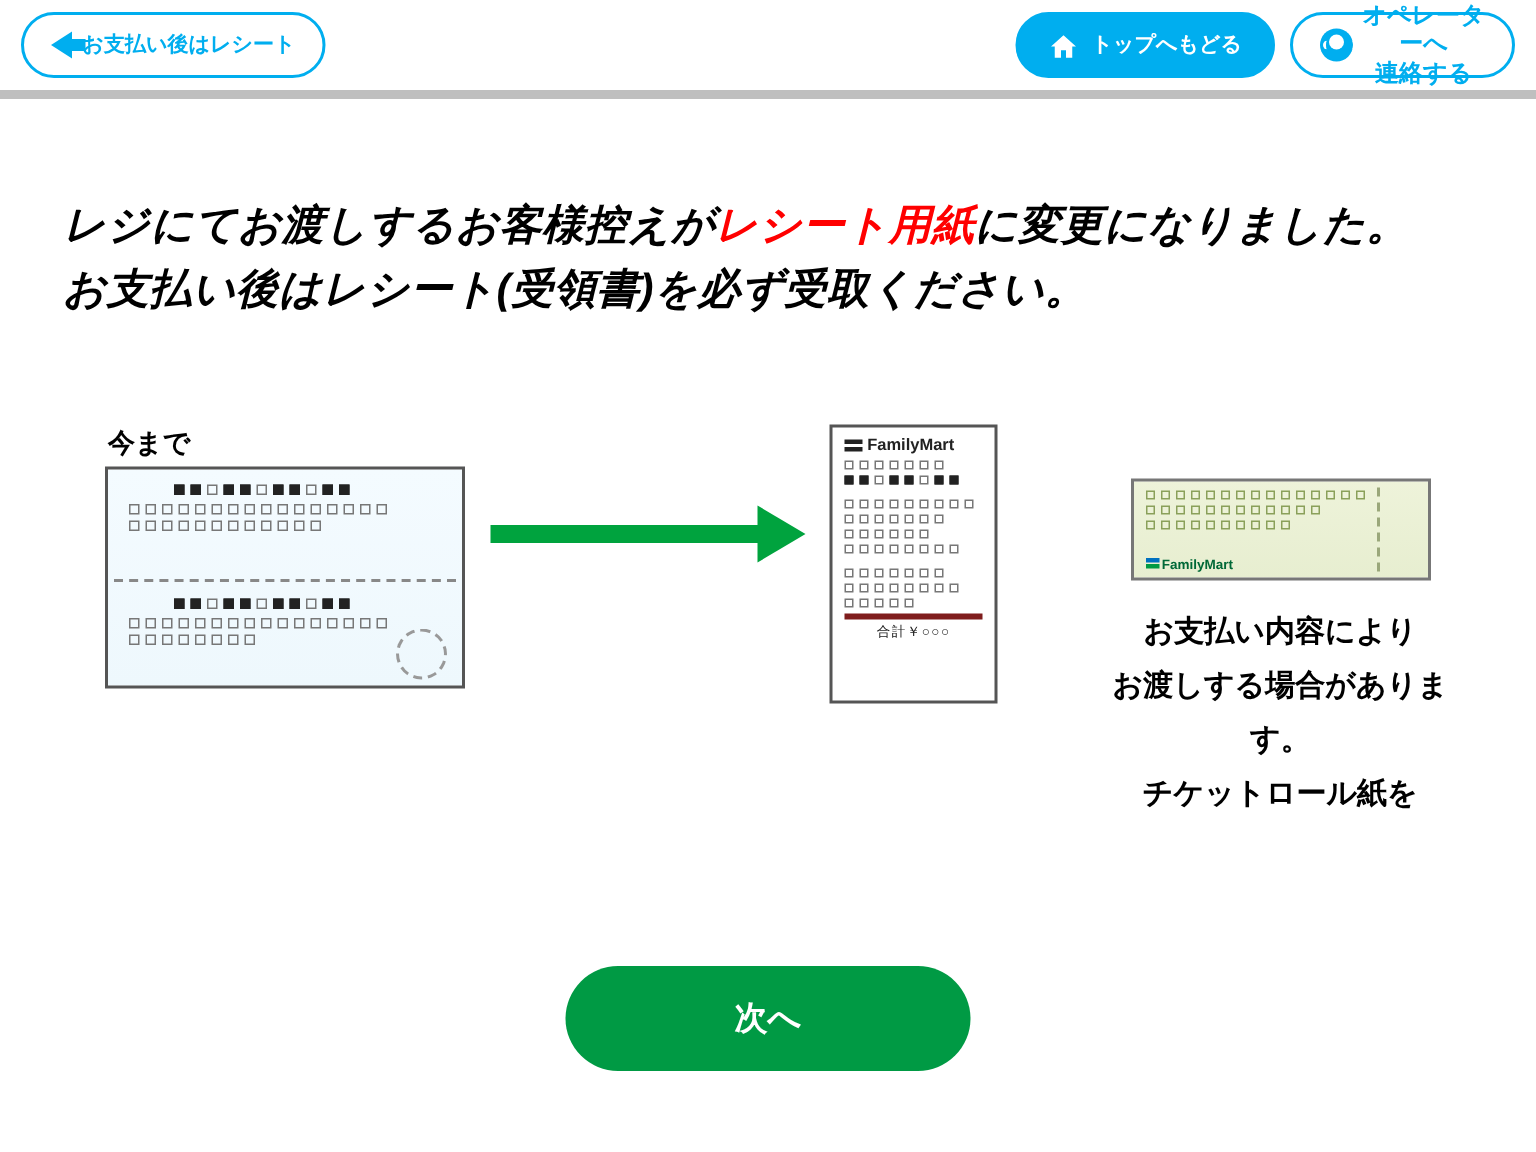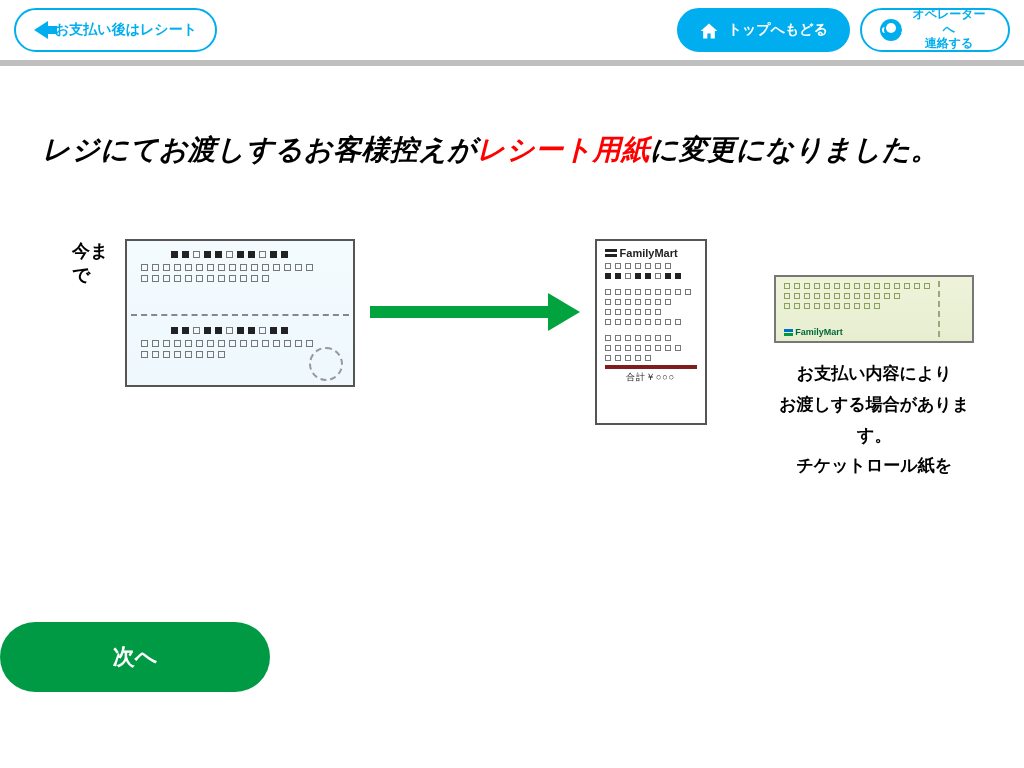--- a/index.html
+++ b/index.html
@@ -14,21 +14,21 @@
   .home-icn { display:inline-block; width:18px; height:18px; position:relative; }
   .home-icn svg { display:block; }
   .op-icn { width:22px; height:22px; border-radius:50%; background:#00aeef; position:relative; flex:0 0 auto; }
   .op-icn::before { content:""; position:absolute; top:4px; left:6px; width:10px; height:10px; border-radius:50%; background:#fff; }
   .op-icn::after { content:""; position:absolute; top:8px; left:2px; width:18px; height:6px; border-radius:3px; border:2px solid #fff; border-top:none; border-bottom:none; }
   .divider { width:100%; height:6px; background:#bfbfbf; }
   .content { padding: 62px 42px 0 42px; }
   .headline { font-size:28px; font-weight:800; line-height:1.55; letter-spacing:0.5px;font-style:italic; }
   .headline .red { color:#ff0000; }
   .diagram-row { display:flex; align-items:flex-start; margin-top:68px; padding-left:28px; }
-  .col-before { display:flex; flex-direction:row; }
+  .col-before { display:flex; flex-direction:column; }
   .label-before { font-size:18px; font-weight:600; margin-bottom:4px; margin-left:2px; }
   .old-receipt { width:240px; height:148px; border:2px solid #555; background:linear-gradient(#f4fbff,#eef8fd); position:relative; }
   .old-receipt .half { position:absolute; left:0; right:0; padding:10px 14px; }
   .old-receipt .top { top:0; height:72px; }
   .old-receipt .bot { top:76px; height:72px; }
   .perf { position:absolute; top:73px; left:4px; right:4px; border-top:2px dashed #888; }
   .squares { display:flex; gap:4px; flex-wrap:wrap; }
   .sq { width:7px; height:7px; border:1px solid #777; }
   .sq.f { background:#222; border-color:#222; }
   .row1 { margin-left:30px; margin-bottom:6px; }
@@ -47,22 +47,22 @@
   .nr-rows .sq { width:6px; height:6px; }
   .nr-total { border-top:4px solid #7f1d1d; margin-top:4px; padding-top:2px; display:flex; justify-content:center; font-size:9px; letter-spacing:1px; }
   .col-ticket { margin-left:60px; padding-top:36px; display:flex; flex-direction:column; align-items:center; }
   .ticket { width:200px; height:68px; border:2px solid #777; background:linear-gradient(#eef3da,#e7eed0); position:relative; padding:6px 8px; }
   .ticket .perf-v { position:absolute; top:4px; bottom:4px; right:32px; border-left:2px dashed #9aa77a; }
   .ticket .tk-rows .squares { margin-bottom:4px; }
   .ticket .tk-rows .sq { width:6px; height:6px; border-color:#8aa05a; }
   .ticket .fm-small { position:absolute; left:8px; bottom:4px; font-size:9px; font-weight:800; color:#006837; display:flex; align-items:center; gap:2px; }
   .ticket .fm-small .bar1 { width:9px; height:3px; background:#0070c0; display:inline-block; }
   .ticket .fm-small .bar2 { width:9px; height:3px; background:#009a44; display:inline-block; }
-  .ticket-note { margin-top:16px; font-size:17px; font-weight:700; text-align:center; line-height:1.8; }
-  .next-wrap { position:absolute; left:0; right:0; bottom:76px; display:flex; justify-content:flex-start; }
+  .ticket-note { margin-top:16px; font-size:20px; font-weight:700; text-align:center; line-height:1.8; }
+  .next-wrap { position:absolute; left:0; right:0; bottom:54px; display:flex; justify-content:center; }
   .next-btn { width:270px; height:70px; border-radius:40px; background:#009a44; color:#fff; font-size:22px; font-weight:800; display:flex; align-items:center; justify-content:center; border:none; box-shadow:none; }
   .page { position:relative; width:1024px; height:768px; }
 </style>
 </head>
 <body>
 <div class="page">
 
 <div class="topbar">
   <div class="topbar-left">
     <div class="pill-outline">
@@ -74,31 +74,32 @@
     <div class="pill-solid">
       <span class="home-icn">
         <svg viewBox="0 0 24 24" width="20" height="20">
               <path fill="#fff" d="M12 3l10 9h-3v9h-5v-6h-4v6H5v-9H2z"></path>
             </svg>
       </span>
       <span>トップへもどる</span>
     </div>
     <div class="pill-outline pill-op">
       <span class="op-icn"></span>
-      <span style="white-space:pre-line; font-size:12px;font-family:Liberation Mono, monospace;">オペレーターへ
+      <span style="white-space:pre-line; font-size:16px;">オペレーターへ
 連絡する</span>
     </div>
   </div>
 </div>
 
 <div class="divider"></div>
 
 <div class="content">
   <div class="headline">
     <span>レジにてお渡しするお客様控えが</span><span class="red">レシート用紙</span><span>に変更になりました。</span><br>
+    <span>お支払い後はレシート(受領書)を必ず受取ください。</span>
   </div>
 
   <div class="diagram-row">
 
     <div class="col-before">
       <div class="label-before">今まで</div>
       <div class="old-receipt">
         <div class="half top">
           <div class="squares row1">
                 <span class="sq f"></span>

